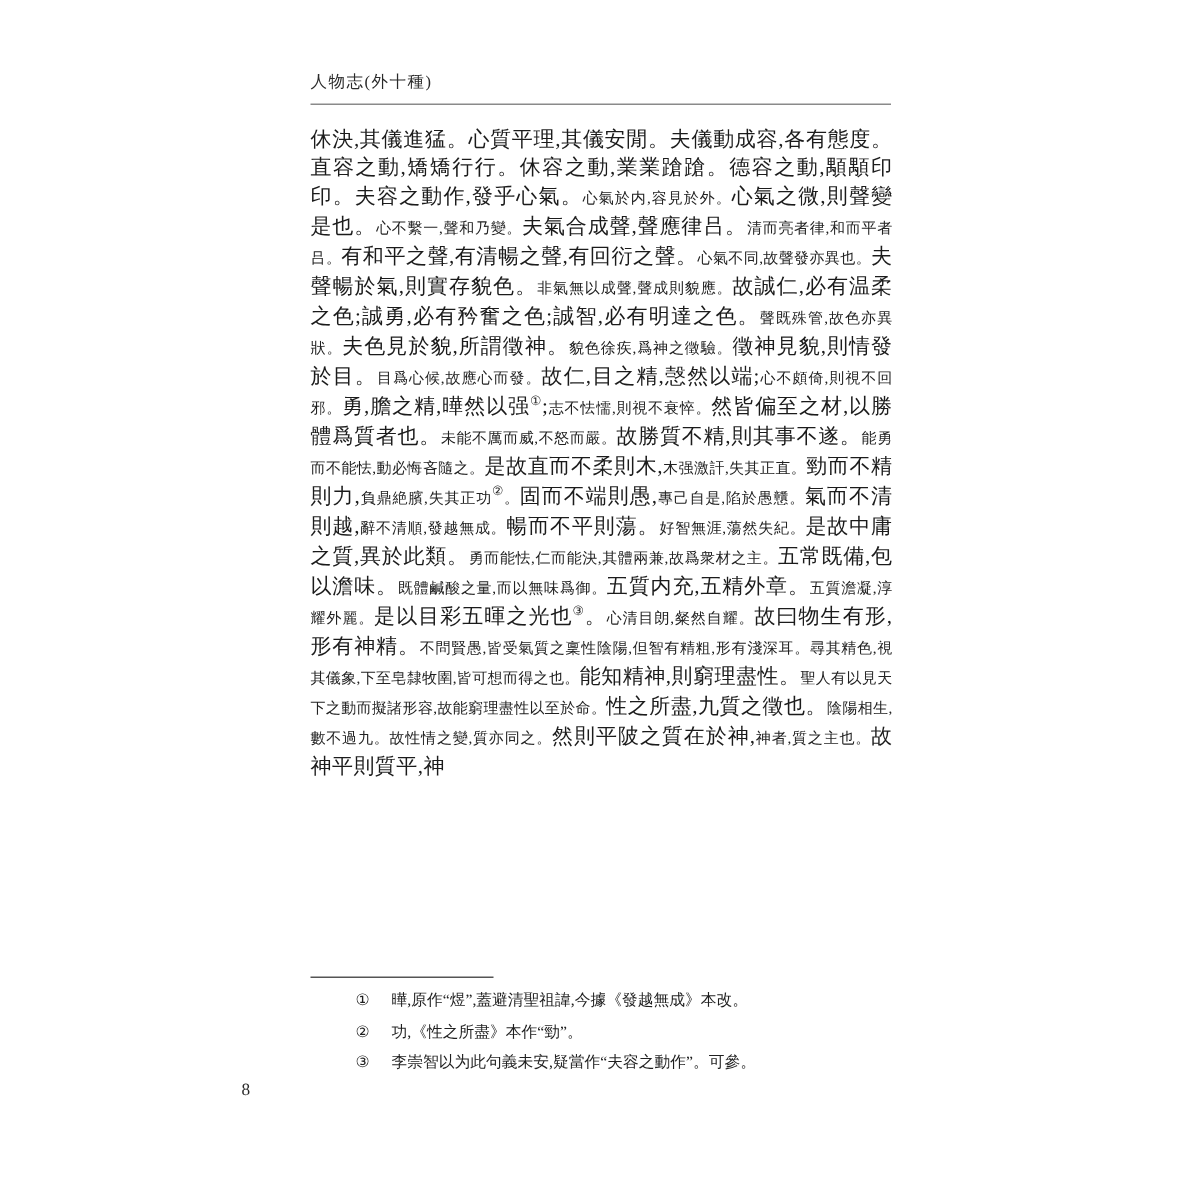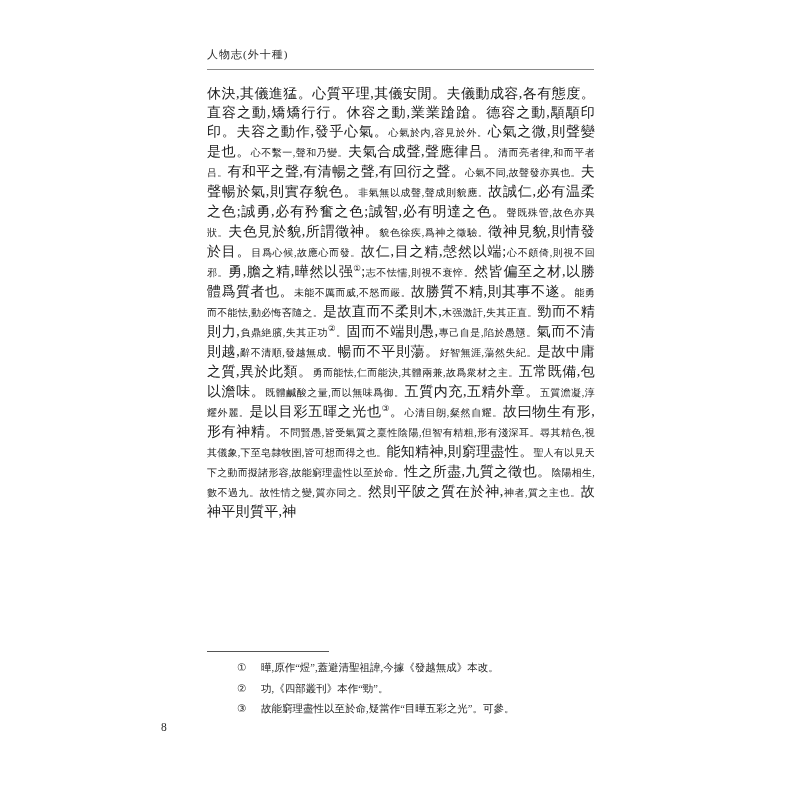--- a/index.html
+++ b/index.html
@@ -103,23 +103,23 @@
 
   <div class="footnote-separator"></div>
 
   <div class="footnotes">
       <div class="footnote-item">
         <span class="fn-marker">①</span>
         <span class="fn-text">曄,原作“煜”,蓋避清聖祖諱,今據《發越無成》本改。</span>
       </div>
       <div class="footnote-item">
         <span class="fn-marker">②</span>
-        <span class="fn-text">功,《四部叢刊》本作“勁”。</span>
+        <span class="fn-text">功,《性之所盡》本作“勁”。</span>
       </div>
       <div class="footnote-item">
         <span class="fn-marker">③</span>
-        <span class="fn-text">故能窮理盡性以至於命,疑當作“目曄五彩之光”。可參。</span>
+        <span class="fn-text">李崇智以为此句義未安,疑當作“夫容之動作”。可參。</span>
       </div>
     </div>
 
   <div class="page-number">8</div>
 
 </div>
 
 </body></html>

